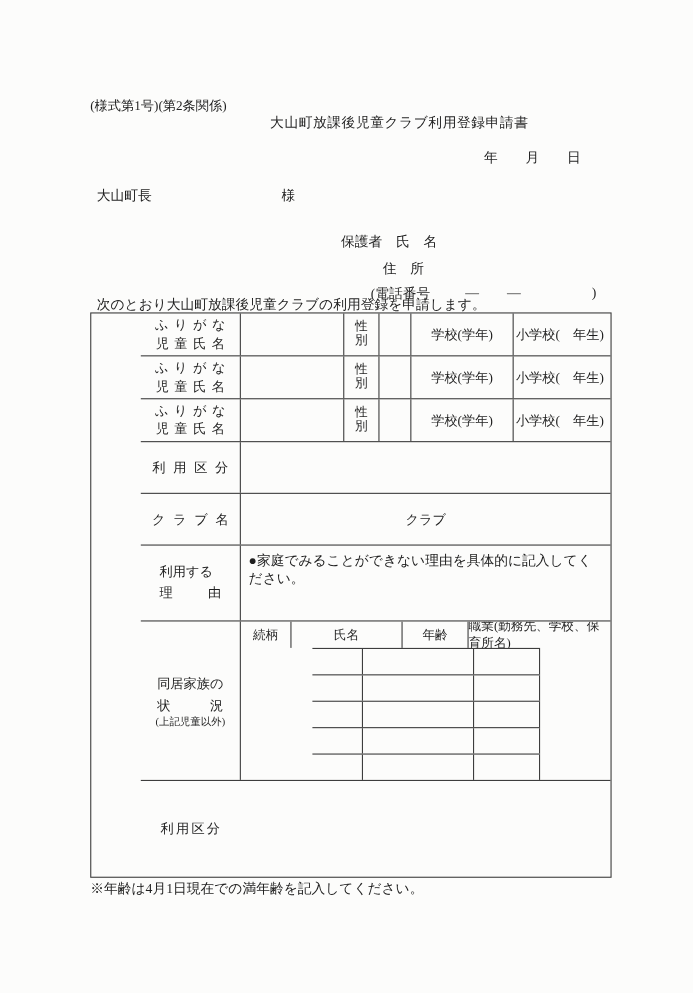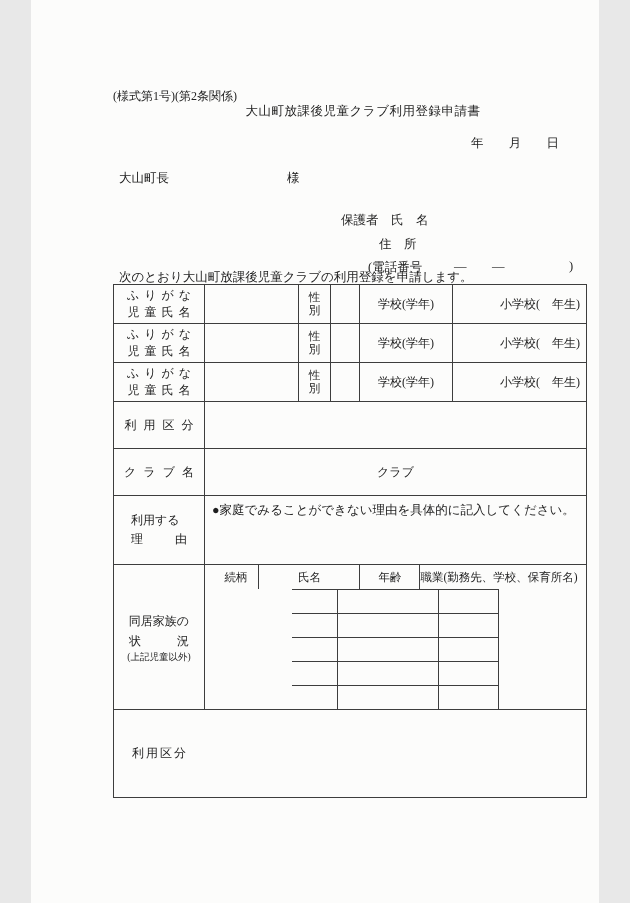--- a/index.html
+++ b/index.html
@@ -4,21 +4,21 @@
 <style>
   :root{
     --bc:#3d3d3d;
     --tc:#1e1e1e;
     --bg:#fcfcfb;
   }
   html,body{margin:0;padding:0;}
   body{background:#e8e8e8;}
   .page{
     position:relative;
-    width:568px;height:903px;
+    width:630px;height:903px;
     background:var(--bg);
     color:var(--tc);
     font-family:"Liberation Serif","DejaVu Serif",serif;
     font-size:12.5px;
     overflow:hidden;
     margin:0 auto;
   }
   .abs{position:absolute;white-space:nowrap;}
   .form-note{left:82px;top:88px;font-size:12px;}
   .title{left:0;top:103px;width:100%;text-align:center;font-size:12.5px;letter-spacing:0.5px;padding-left:48px;}
@@ -34,20 +34,21 @@
   .phone-dash2{left:124px;}
   .phone-close{left:201px;}
   .intro-line{left:88px;top:269px;}
   .footer-note{left:82px;top:800px;}
 
   
   .ftable{
     position:absolute;left:82px;top:284px;width:474px;
     box-sizing:border-box;border:1px solid var(--bc);
     background:transparent;
+    padding-left:45px;
   }
   .frow{display:flex;box-sizing:border-box;}
   .frow + .frow{border-top:1px solid var(--bc);}
   .fcell{
     box-sizing:border-box;border-left:1px solid var(--bc);
     display:flex;align-items:center;justify-content:center;
     overflow:hidden;font-size:12px;
   }
   .fcell:first-child{border-left:none;}
   .w-label{width:90px;flex:0 0 90px;}
@@ -257,14 +258,15 @@
     </div>
 
     <div class="frow h-notes">
       <div class="fcell w-label">
         <span class="ls2">利用区分</span>
       </div>
     </div>
 
   </div>
 
+  <div class="abs footer-note">※年齢は4月1日現在での満年齢を記入してください。</div>
 
 </div>
 
 </body></html>

